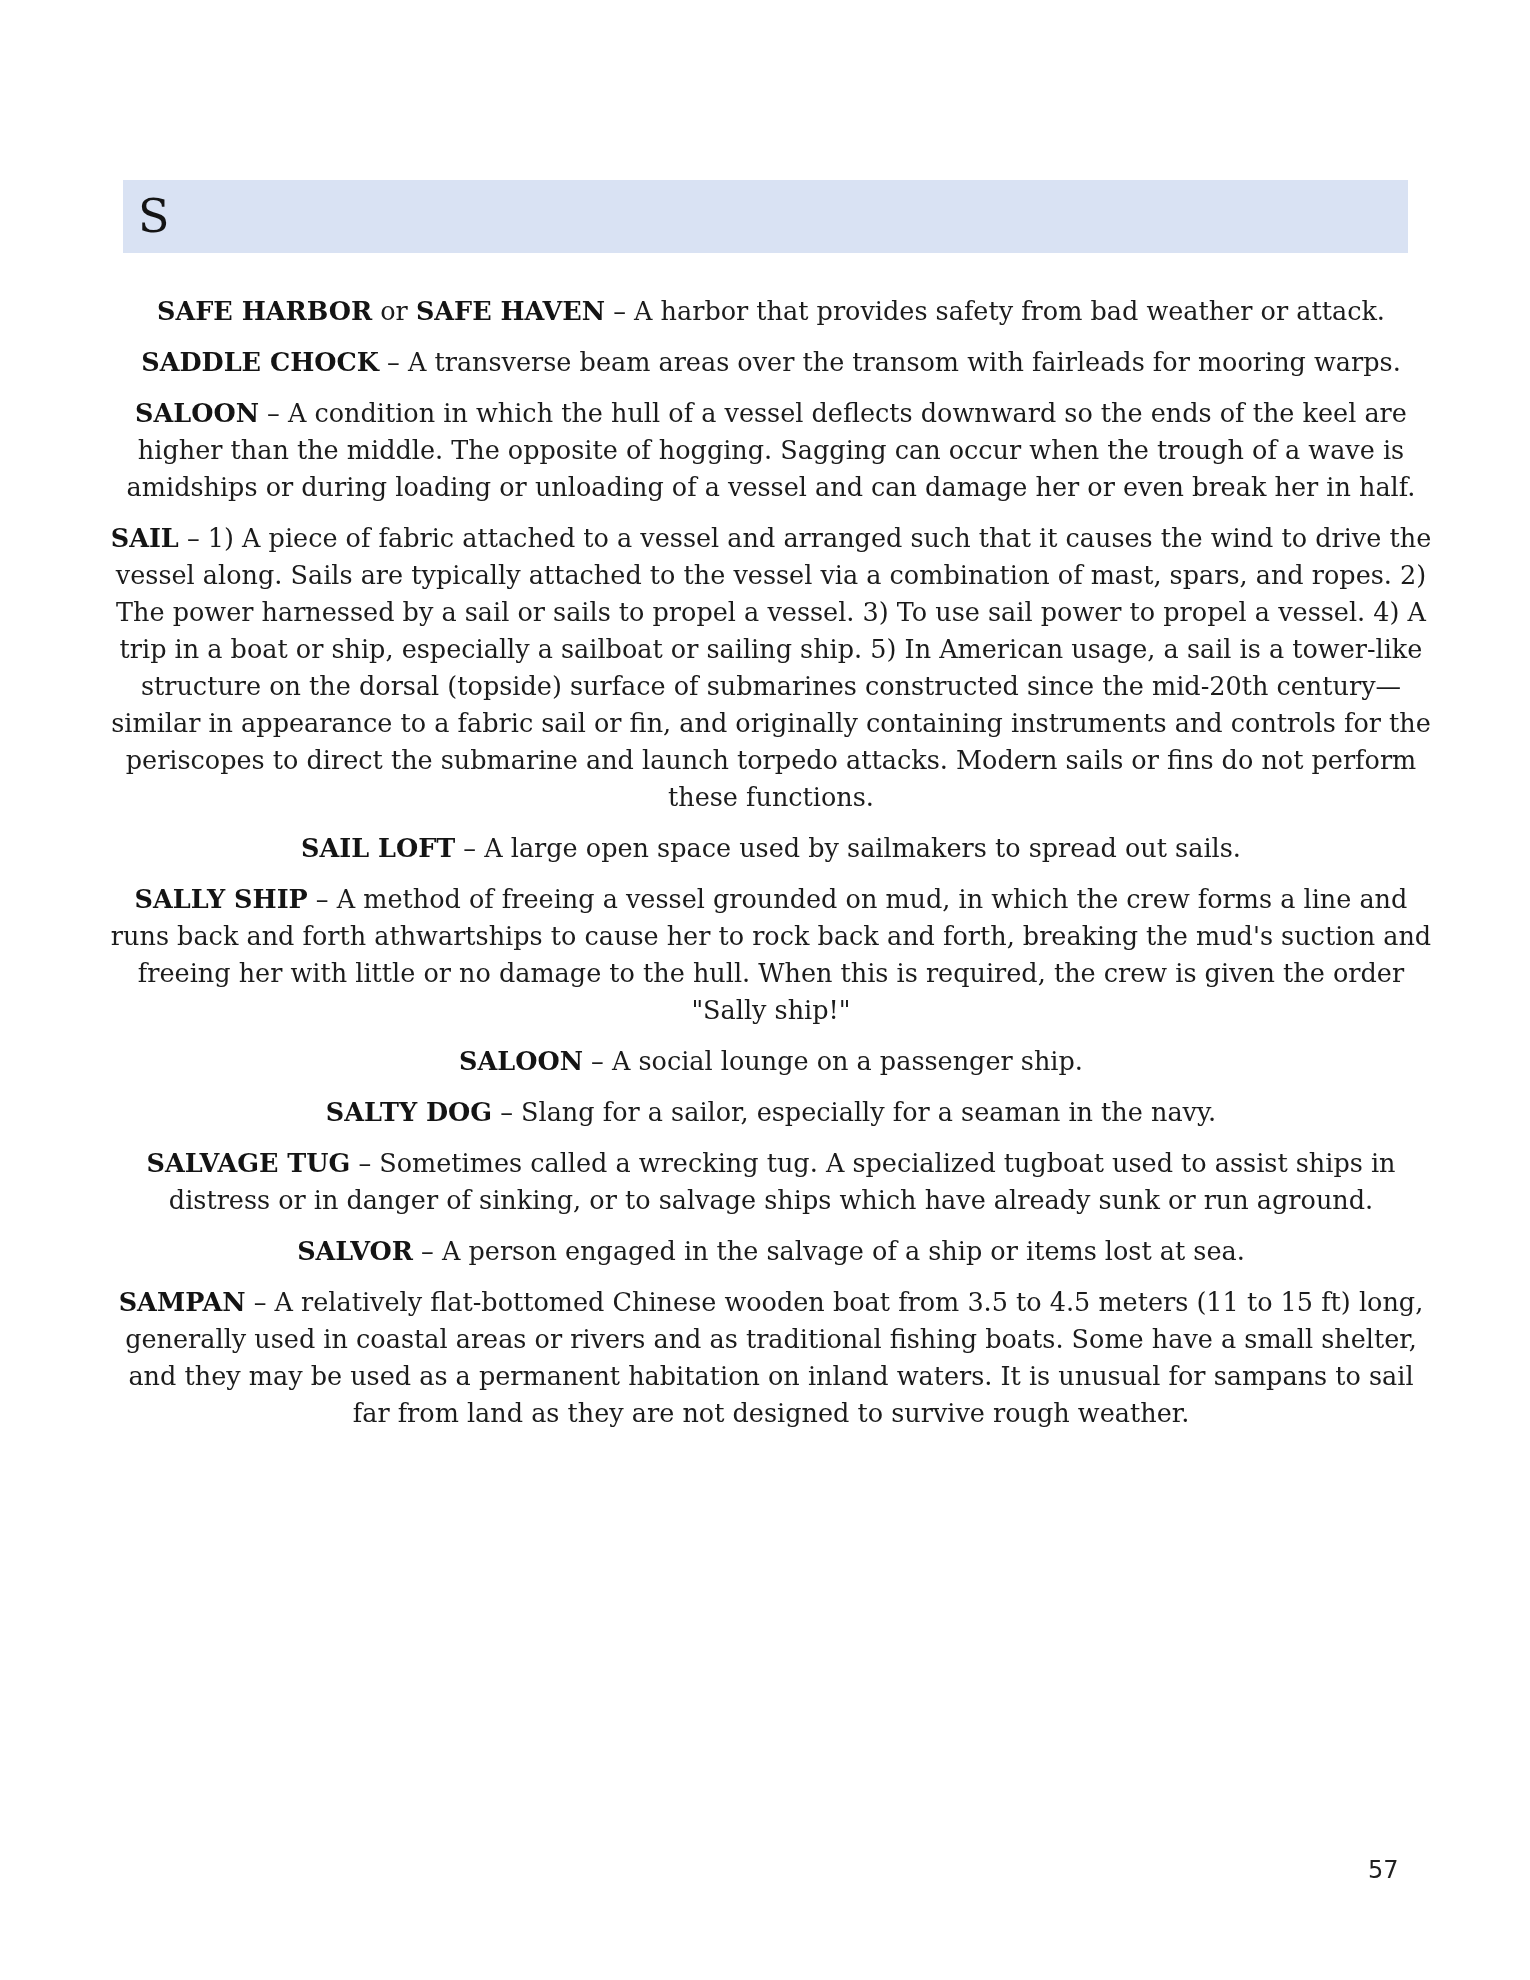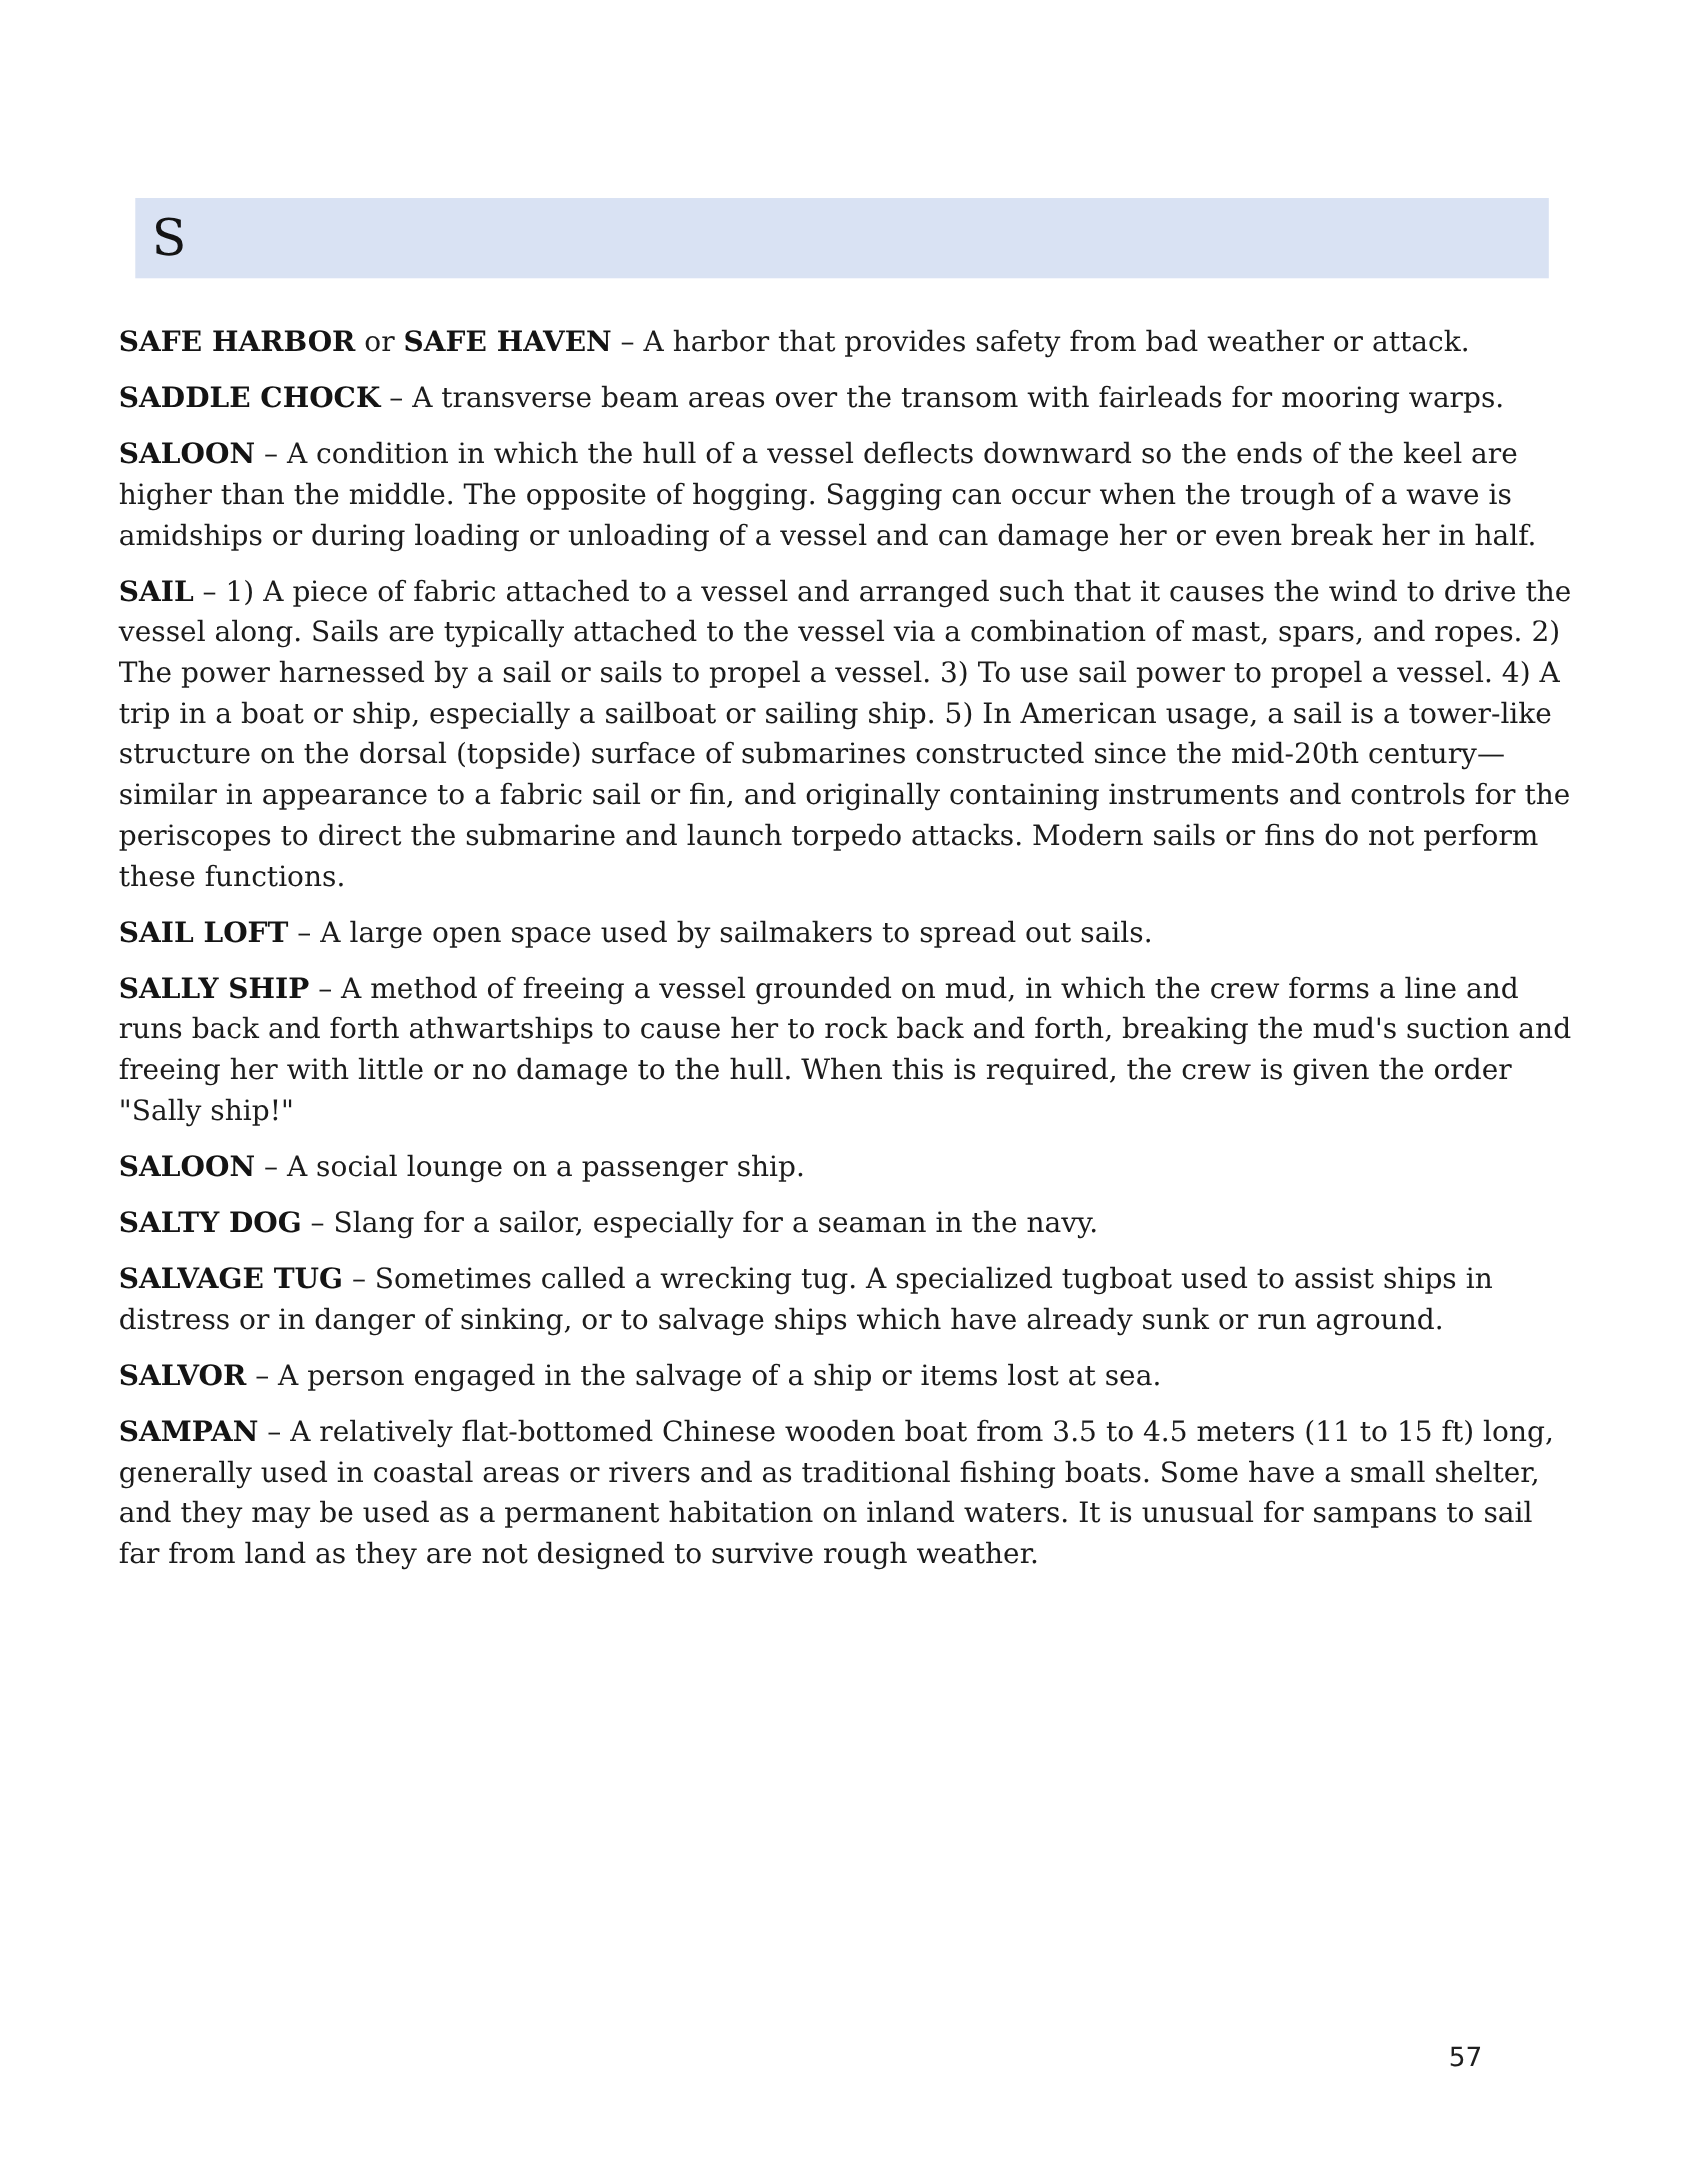--- a/index.html
+++ b/index.html
@@ -34,30 +34,30 @@
   .content {
     position: absolute;
     left: 108px;
     top: 293px;
     width: 1326px;
   }
   p.entry {
     margin: 0 0 14px 0;
     font-size: 25.5px;
     line-height: 37px;
-    text-align: left;
+    text-align: center;
     color: #1c1c1c;
   }
   .term {
     font-weight: bold;
     color: #141414;
   }
   .page-number {
     position: absolute;
-    left: 1317px;
+    left: 1368px;
     top: 1856px;
     font-family: "DejaVu Sans", "Liberation Sans", sans-serif;
     font-size: 24px;
     color: #1f1f1f;
   }
 </style>
 </head>
 <body>
 
 <div class="page">

